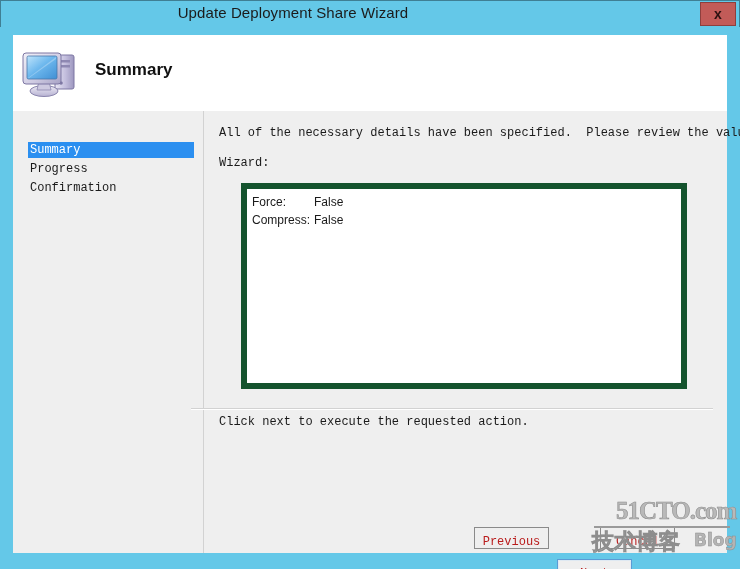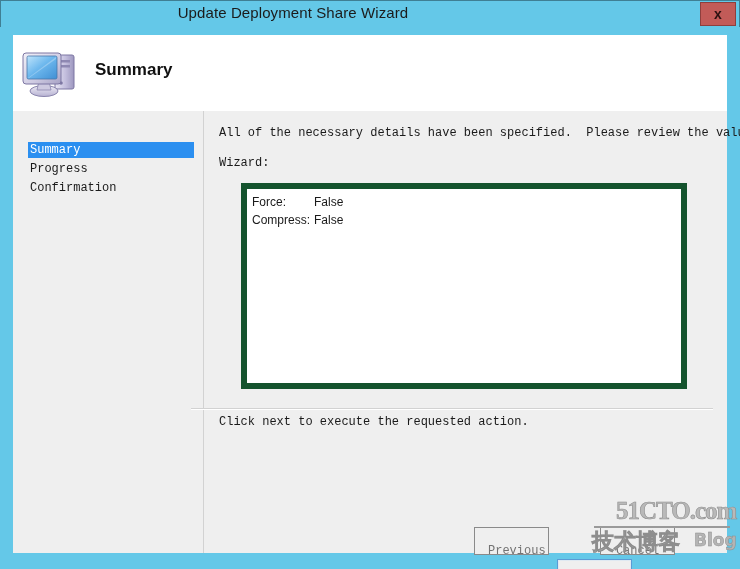--- a/index.html
+++ b/index.html
@@ -190,25 +190,25 @@
 
   
   .wizard-button {
     position: absolute;
     height: 22px;
     background: #efefef;
     border: 1px solid #8a8a8a;
     box-sizing: border-box;
     font-family: "Liberation Mono", monospace;
     font-size: 12px;
-    color: #737373;
+    color: #b91c1c;
     text-align: center;
     line-height: 20px;
     cursor: pointer;
-    padding: 13px;
+    padding: 4px;
   }
   .wizard-button.focused {
     border: 1px solid #5b9bd5;
     box-shadow: inset 0 0 0 1px #dfe9f2;
     margin-top: 32px;
   }
   #btn-previous { left: 474px; top: 527px; width: 75px; }
   #btn-next     { left: 557px; top: 527px; width: 75px; }
   #btn-cancel   { left: 600px; top: 527px; width: 75px; }
 

